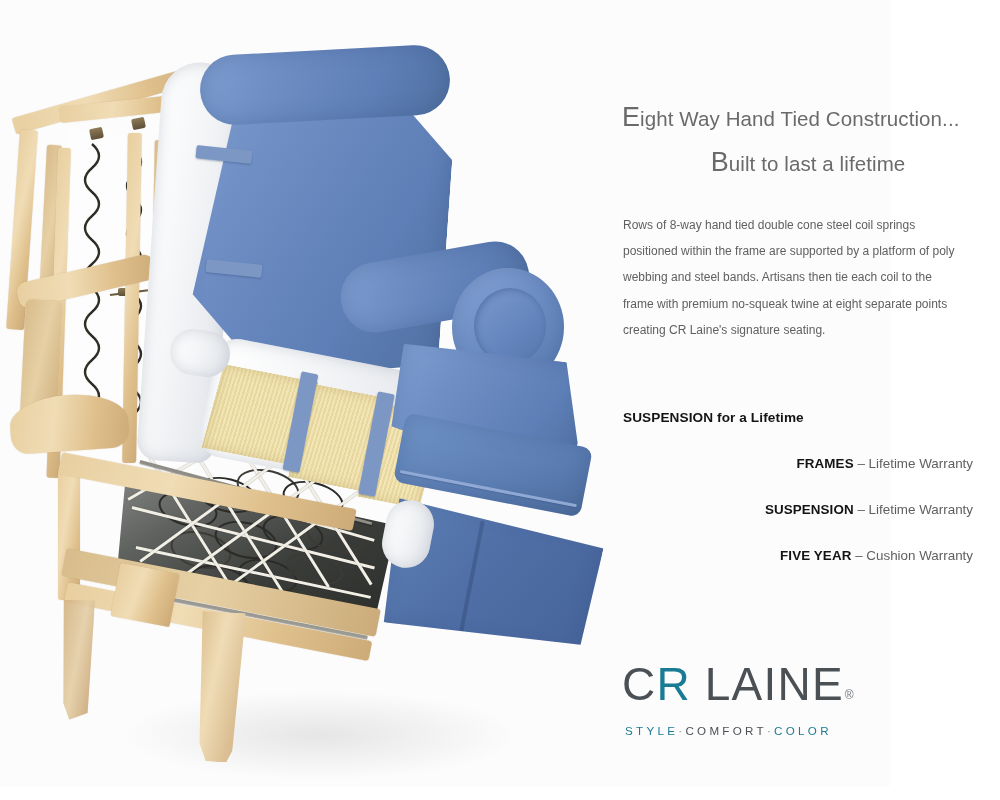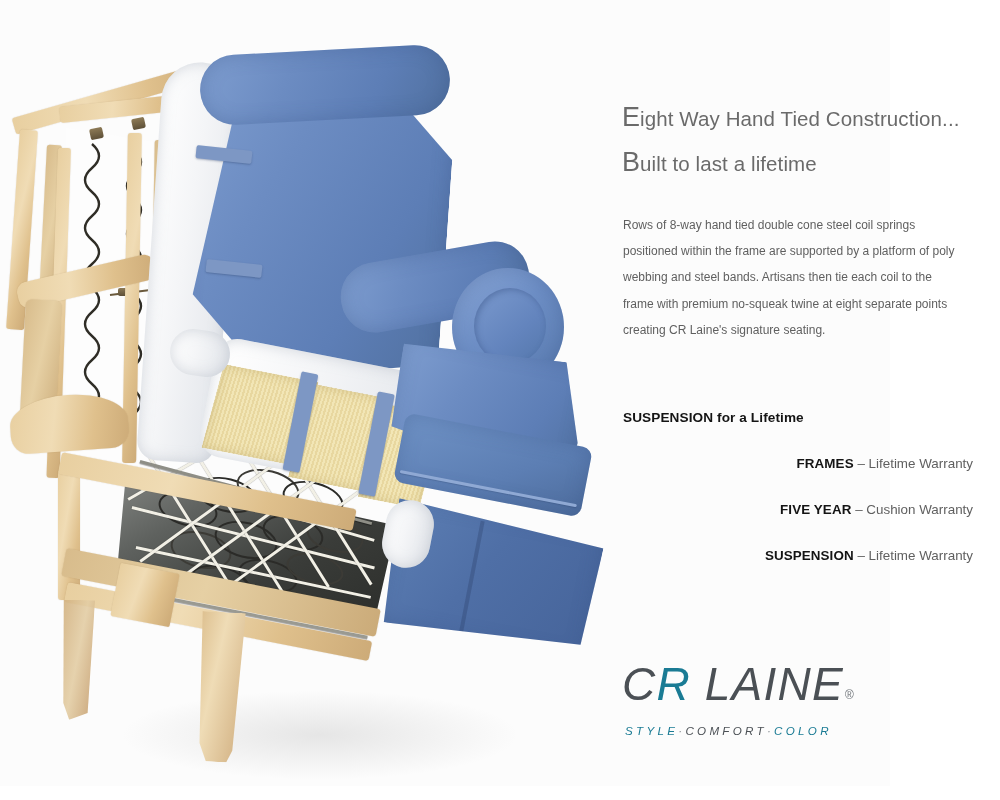--- a/index.html
+++ b/index.html
@@ -310,21 +310,21 @@
     line-height: 45px;
     font-weight: 300;
     letter-spacing: .1px;
     white-space: nowrap;
   }
   .headline .cap {
     font-size: 27px;
     line-height: 1;
     color: #6a6a6a;
   }
-  .headline .l2 { display: block; }
+  .headline .l2 { display: block; text-align: center; }
 
   .body-copy {
     position: absolute;
     left: 1px; top: 200px;
     width: 340px;
     color: #5f5f5f;
     font-size: 12px;
     line-height: 26.2px;
     font-weight: 400;
   }
@@ -355,21 +355,20 @@
   .warranty-row .desc {
     color: #5f5f5f;
     font-weight: 400;
   }
 
   
   .logo {
     position: absolute;
     left: 0px; top: 660px;
     width: 240px;
-    font-style: italic;
   }
   .logo-word {
     font-size: 46px;
     font-weight: 400;
     letter-spacing: 1.2px;
     line-height: 48px;
     color: #4b5055;
     white-space: nowrap;
   }
   .logo-word .teal { color: #1a7b94; }
@@ -512,25 +511,25 @@
     <p class="body-copy">Rows of 8-way hand tied double cone steel coil springs positioned within the frame are supported by a platform of poly webbing and steel bands. Artisans then tie each coil to the frame with premium no-squeak twine at eight separate points creating CR Laine's signature seating.</p>
 
     <div class="warranty-block">
       <div class="warranty-title">SUSPENSION for a Lifetime</div>
 
       <div class="warranty-row">
         <span class="term">FRAMES</span><span class="desc"> – Lifetime Warranty</span>
       </div>
 
       <div class="warranty-row">
+        <span class="term">SUSPENSION</span><span class="desc"> – Lifetime Warranty</span>
+      </div>
+
+      <div class="warranty-row">
         <span class="term">FIVE YEAR</span><span class="desc"> – Cushion Warranty</span>
-      </div>
-
-      <div class="warranty-row">
-        <span class="term">SUSPENSION</span><span class="desc"> – Lifetime Warranty</span>
       </div>
     </div>
 
     <div class="logo">
       <div class="logo-word"><span>C</span><span class="teal">R</span><span> LAINE</span><span class="reg">®</span></div>
       <div class="logo-tagline"><span class="teal">STYLE</span><span class="dot">·</span><span class="gray">COMFORT</span><span class="dot">·</span><span class="teal">COLOR</span></div>
     </div>
 
   </div>
 </div>

